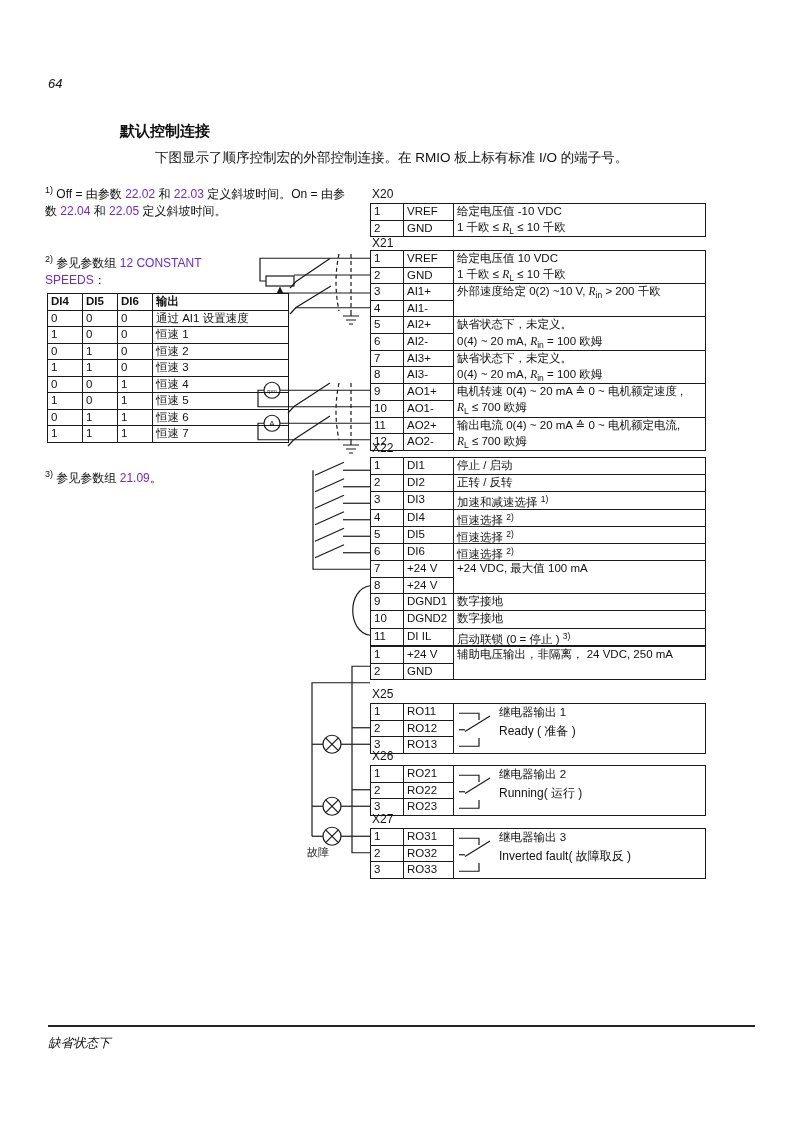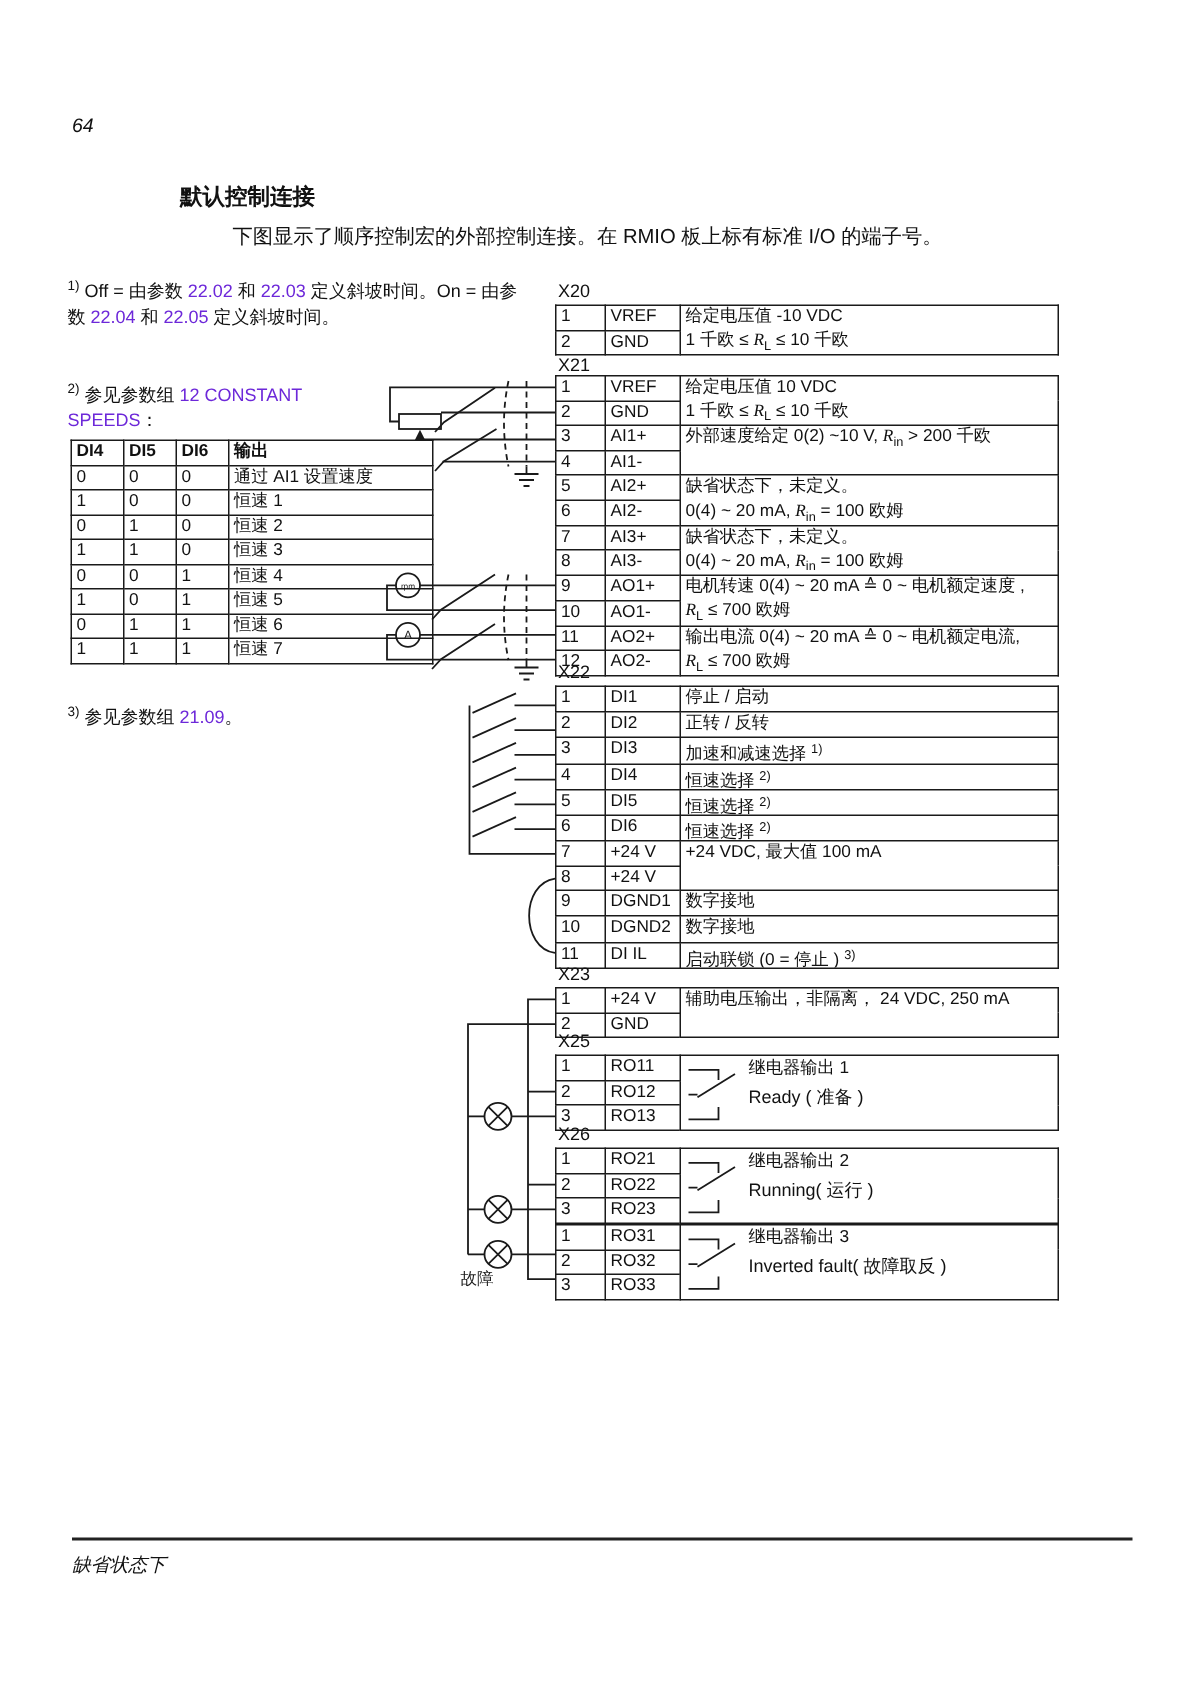--- a/index.html
+++ b/index.html
@@ -399,21 +399,20 @@
             <td class="c-pin">11</td>
             <td class="c-name">DI IL</td>
             <td class="c-desc" rowspan="1">
               <div class="desc-line"><span>启动联锁 (0 = 停止 ) </span><span class="sup">3)</span></div>
             </td>
           </tr>
         </tbody>
       </table>
     </div>
     <div class="term-section" style="top: 643px;">
-      <div class="term-label">X23</div>
       <table class="term-table" style="margin-top: 3px;">
         <colgroup>
           <col style="width: 33px;">
           <col style="width: 50px;">
           <col style="width: 252px;">
         </colgroup>
         <tbody>
           <tr>
             <td class="c-pin">1</td>
             <td class="c-name">+24 V</td>
@@ -494,20 +493,21 @@
             <td class="c-name">RO22</td>
           </tr>
           <tr>
             <td class="c-pin">3</td>
             <td class="c-name">RO23</td>
           </tr>
         </tbody>
       </table>
     </div>
     <div class="term-section" style="top: 813px;">
+      <div class="term-label">X27</div>
       <table class="term-table" style="margin-top: 3px;">
         <colgroup>
           <col style="width: 33px;">
           <col style="width: 50px;">
           <col style="width: 252px;">
         </colgroup>
         <tbody>
           <tr>
             <td class="c-pin">1</td>
             <td class="c-name">RO31</td>

